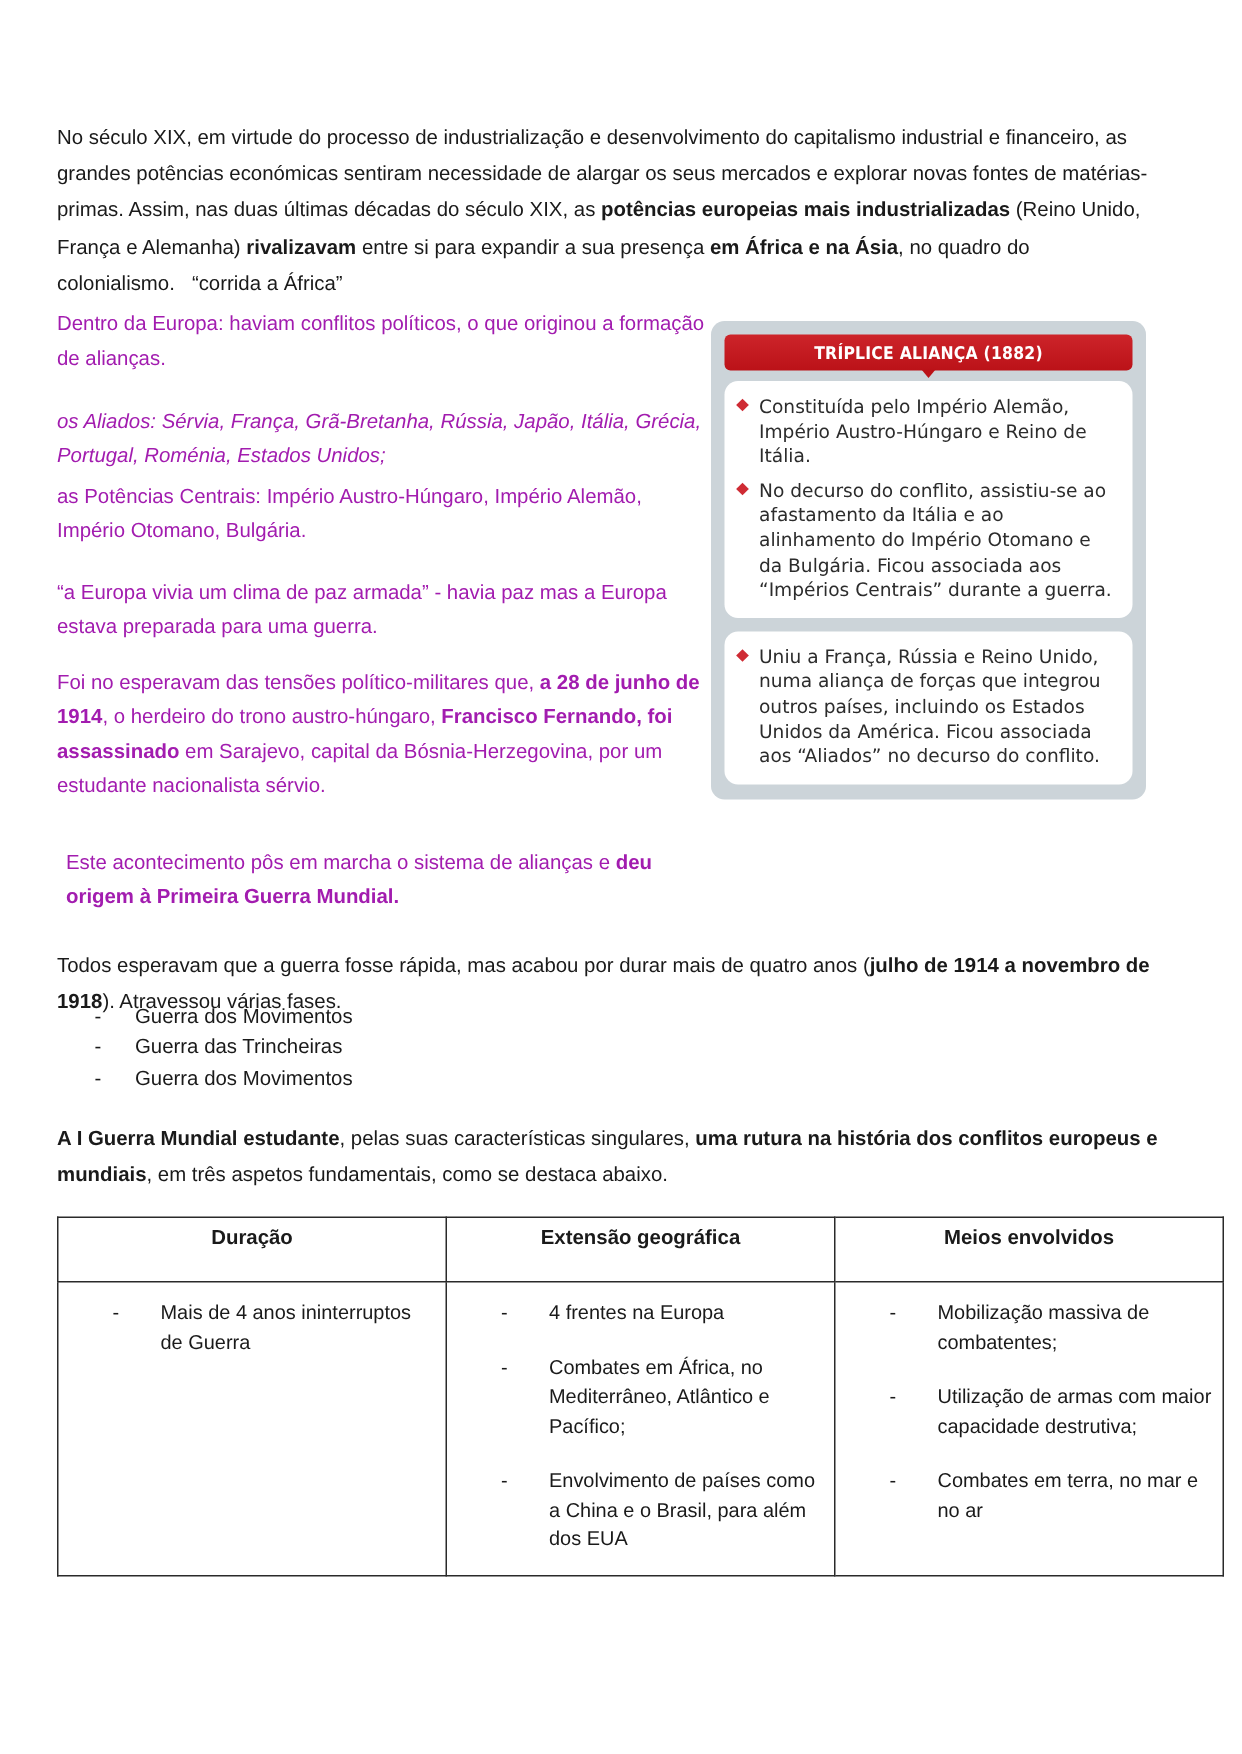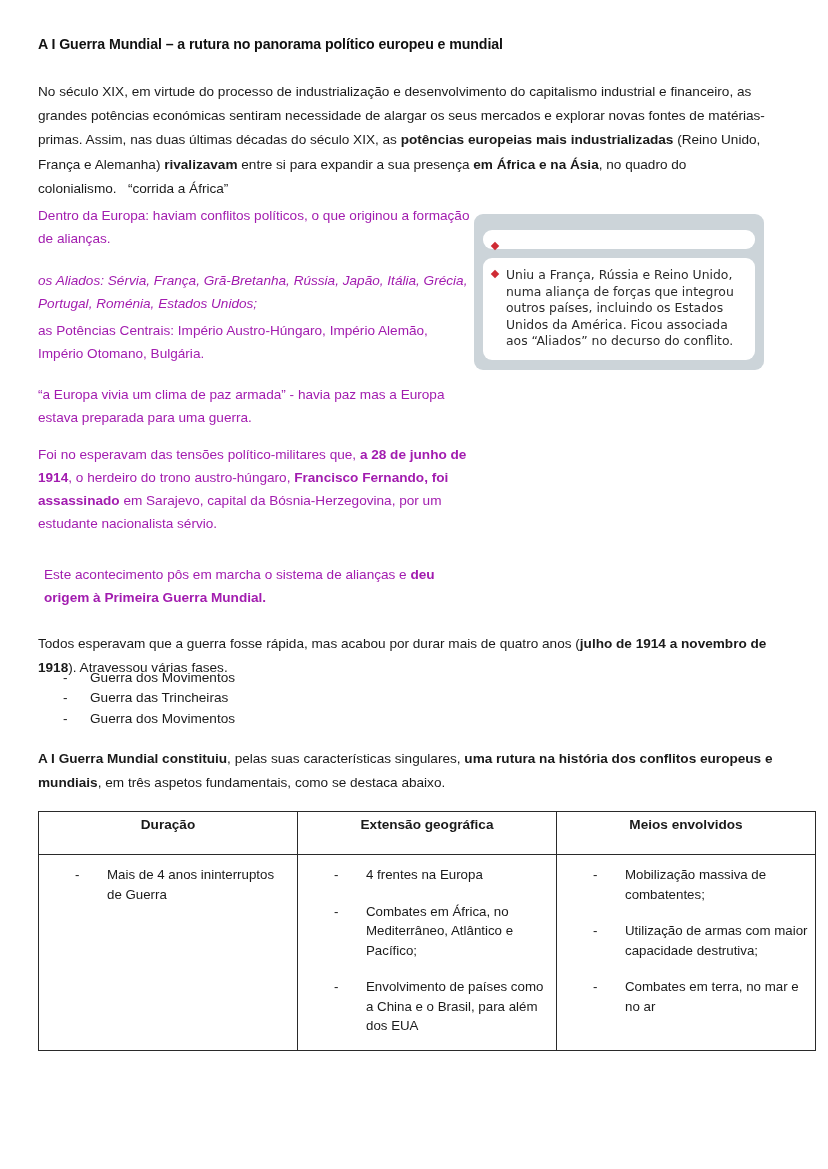--- a/index.html
+++ b/index.html
@@ -221,21 +221,20 @@
   }
   .col-dur { width: 250px; margin-top: 19px; }
   .col-ext { width: 250px; }
   .col-mei { width: 250px; }
 </style>
 </head>
 <body>
 
 <div class="page">
 
-  <div class="doc-title">A I Guerra Mundial – a rutura no panorama político europeu e mundial</div>
 
   <div class="intro">
     <span>No século XIX, em virtude do processo de industrialização e desenvolvimento do capitalismo industrial e financeiro, as grandes potências económicas sentiram necessidade de alargar os seus mercados e explorar novas fontes de matérias-primas. Assim, nas duas últimas décadas do século XIX, as </span><b>potências europeias mais industrializadas</b><span> (Reino Unido, França e Alemanha) </span><b>rivalizavam</b><span> entre si para expandir a sua presença </span><b>em África e na Ásia</b><span>, no quadro do colonialismo.</span>&nbsp;&nbsp;&nbsp;<span>“corrida a África”</span>
   </div>
 
   <div class="leftcol blk-alliances">
     <p>Dentro da Europa: haviam conflitos políticos, o que originou a formação de alianças.</p>
   </div>
 
   <div class="leftcol blk-allies">
@@ -254,24 +253,33 @@
     <p><span>Foi no esperavam das tensões político-militares que, </span><b>a 28 de junho de 1914</b><span>, o herdeiro do trono austro-húngaro, </span><b>Francisco Fernando, foi assassinado</b><span> em Sarajevo, capital da Bósnia-Herzegovina, por um estudante nacionalista sérvio.</span></p>
   </div>
 
   <div class="leftcol blk-conseq">
     <p><span>Este acontecimento pôs em marcha o sistema de alianças e </span><b>deu origem à Primeira Guerra Mundial.</b></p>
   </div>
 
   <div class="info-panel">
 
     <div class="info-block">
+      <div class="banner-wrap">
+        <div class="banner">TRÍPLICE ALIANÇA (1882)</div>
+        <div class="banner-notch"></div>
+      </div>
       <div class="info-card">
         <ul class="info-list">
           <li>
             <span class="diamond"></span>
+            <span>Constituída pelo Império Alemão, Império Austro-Húngaro e Reino de Itália.</span>
+          </li>
+          <li>
+            <span class="diamond"></span>
+            <span>No decurso do conflito, assistiu-se ao afastamento da Itália e ao alinhamento do Império Otomano e da Bulgária. Ficou associada aos “Impérios Centrais” durante a guerra.</span>
           </li>
         </ul>
       </div>
     </div>
 
     <div class="info-block">
       <div class="info-card">
         <ul class="info-list">
           <li>
             <span class="diamond"></span>
@@ -296,21 +304,21 @@
       <span class="dash">-</span>
       <span>Guerra das Trincheiras</span>
     </li>
     <li>
       <span class="dash">-</span>
       <span>Guerra dos Movimentos</span>
     </li>
   </ul>
 
   <div class="summary">
-    <b>A I Guerra Mundial constituiu</b><span>, pelas suas características singulares, </span><b>uma rutura na história dos conflitos europeus e mundiais</b><span>, em três aspetos fundamentais, como se destaca abaixo.</span>
+    <b>A I Guerra Mundial estudante</b><span>, pelas suas características singulares, </span><b>uma rutura na história dos conflitos europeus e mundiais</b><span>, em três aspetos fundamentais, como se destaca abaixo.</span>
   </div>
 
   <table class="aspects-table">
     <thead>
       <tr>
         <th class="col-dur">Duração</th>
         <th class="col-ext">Extensão geográfica</th>
         <th class="col-mei">Meios envolvidos</th>
       </tr>
     </thead>

